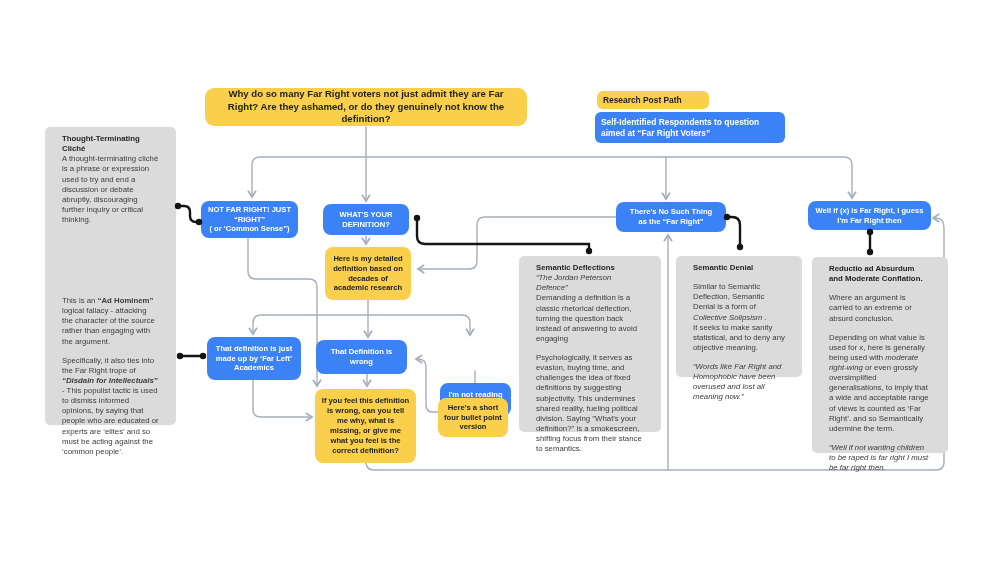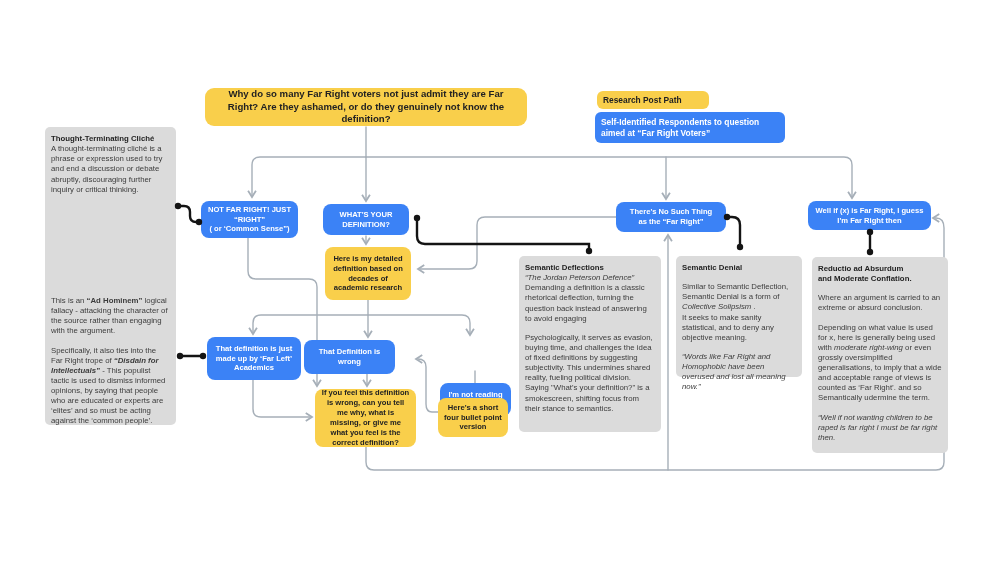--- a/index.html
+++ b/index.html
@@ -19,21 +19,21 @@
     background:#F9CF4B; color:#222222; border-radius:8px;
     display:flex; align-items:center; justify-content:center; text-align:center;
     font-weight:700; font-size:7.6px; line-height:1.3; padding:3px 6px;
     white-space:pre-line;
   }
   .main-q { font-size:9.6px; border-radius:9px; padding:4px 10px; }
   .legend-y { justify-content:flex-start; text-align:left; font-size:8.4px; border-radius:6px; }
   .legend-t { justify-content:flex-start; text-align:left; font-size:8.4px; border-radius:6px; }
   .gray {
     background:#DBDBDB; color:#3c3c3c; border-radius:5px;
-    font-size:7.8px; line-height:1.3; padding:7px 6px;
+    font-size:7.8px; line-height:1.3; padding:7px 17px;
   }
   .gray .t { font-weight:700; color:#1f1f1f; white-space:pre-line; display:block; }
   .gray .p { margin:0 0 9px 0; }
   .gray .p:last-child { margin-bottom:0; }
   .i { font-style:italic; }
   b.i { font-style:italic; }
 </style>
 </head>
 <body>
 
@@ -112,25 +112,25 @@
   <div class="box gray" style="left:812px; top:257px; width:136px; height:196px;">
     <span class="t" style="margin-bottom:9px;">Reductio ad Absurdum
 and Moderate Conflation.</span>
     <div class="p">Where an argument is carried to an extreme or absurd conclusion.</div>
     <div class="p"><span>Depending on what value is used for x, here is generally being used with </span><span class="i">moderate right-wing</span><span> or even grossly oversimplified generalisations, to imply that a wide and acceptable range of views is counted as ‘Far Right’. and so Semantically udermine the term.</span></div>
     <div class="p i"> “Well if not wanting children to be raped is far right I must be far right then.</div>
   </div>
 
   <div class="box teal" style="left:207px; top:337px; width:94px; height:43px;">That definition is just made up by ‘Far Left’ Academics</div>
 
-  <div class="box teal" style="left:304px; top:340px; width:91px; height:34px;">That Definition is wrong</div>
+  <div class="box teal" style="left:316px; top:340px; width:91px; height:34px;">That Definition is wrong</div>
 
   <div class="box teal" style="left:440px; top:338px; width:71px; height:33px;margin-top:45px;">I'm not reading all that!</div>
 
-  <div class="box yellow" style="left:315px; top:389px; width:101px; height:58px;text-align:center;">If you feel this definition is wrong, can you tell me why, what is missing,  or give me what you feel is the correct definition?</div>
+  <div class="box yellow" style="left:315px; top:389px; width:101px; height:74px;text-align:center;">If you feel this definition is wrong, can you tell me why, what is missing,  or give me what you feel is the correct definition?</div>
 
   <div class="box yellow" style="left:438px; top:398px; width:70px; height:39px;">Here's a short four bullet point version</div>
 
   <svg class="layer">
     <g fill="none" stroke="#141414" stroke-width="2.4" stroke-linecap="round">
       <path d="M178 206 H184 Q190 206 190 212 V216 Q190 222 196 222 H199"></path>
       <path d="M180 356 H203"></path>
       <path d="M417 218 V236 Q417 244 425 244 H589 V251"></path>
       <path d="M727 217 H732 Q740 217 740 225 V247"></path>
       <path d="M870 232 V252"></path>

